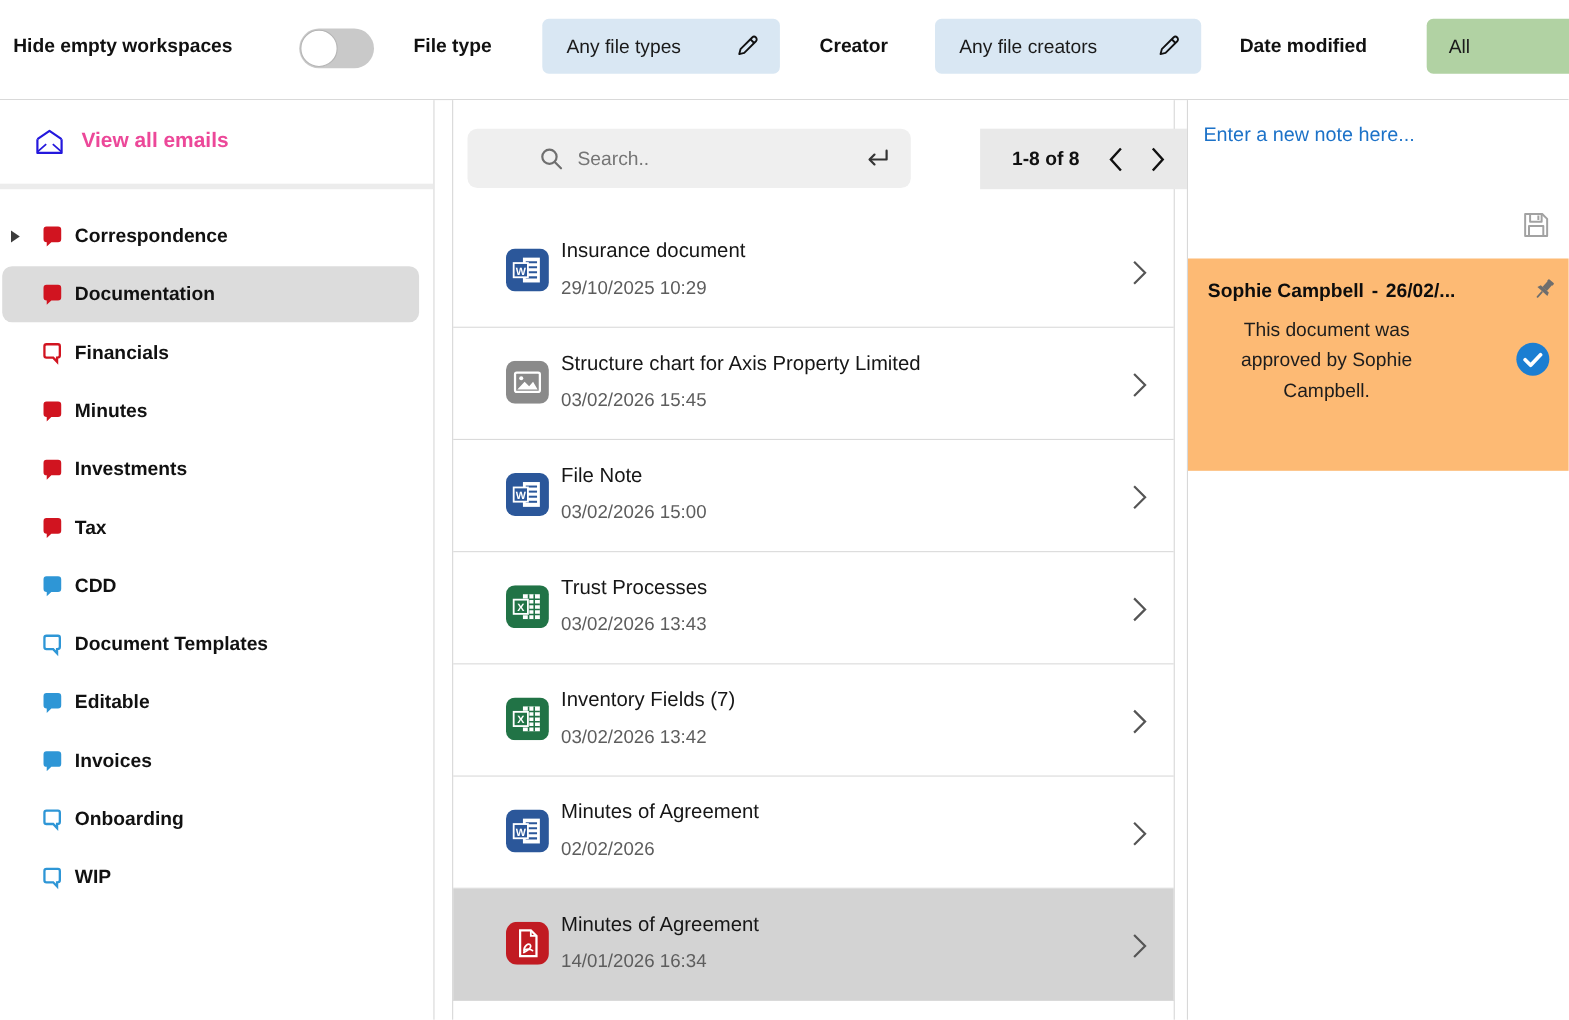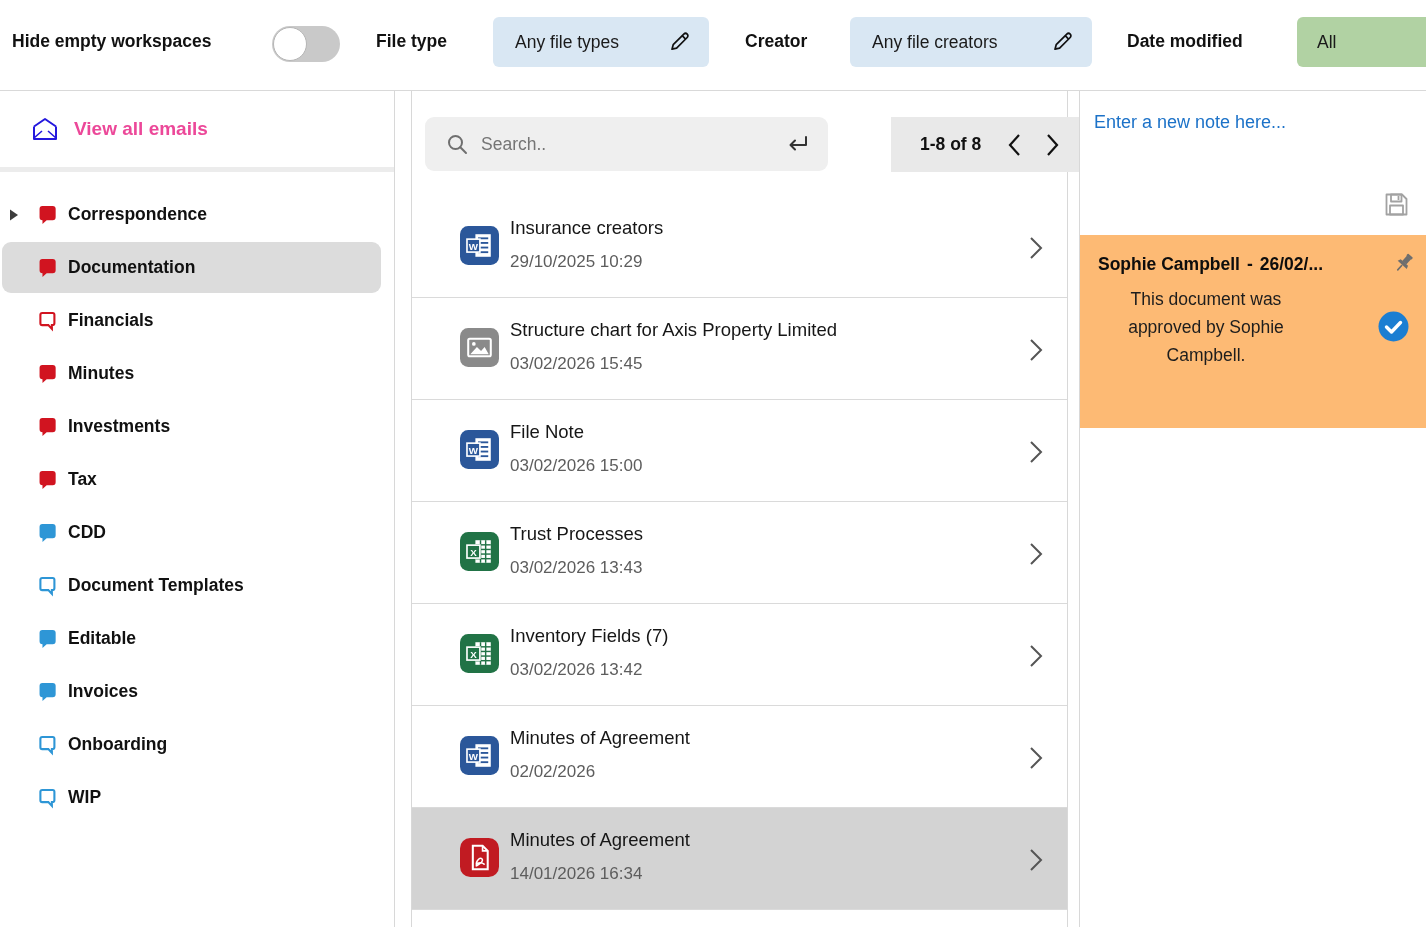--- a/index.html
+++ b/index.html
@@ -42,21 +42,21 @@
   .tree-item .lbl { position:absolute; left:68px; font-size:17.5px; font-weight:600; color:#111; }
   .tree-item.selected::before { content:""; position:absolute; left:2px; right:13px; top:1px;
     bottom:1px; background:#dcdcdc; border-radius:9px; }
   .tree-item > * { position:relative; }
   .bub-red-f { fill:#d11420; } .bub-blue-f { fill:#2e96d6; }
   .bub-red-o { fill:none; stroke:#d11420; stroke-width:2; }
   .bub-blue-o { fill:none; stroke:#2e96d6; stroke-width:2; }
 
   
   .searchbox { position:absolute; left:13px; top:26px; width:403px; height:54px;
-    background:#efefef; border-radius:9px; display:flex; align-items:center; }
+    background:#efefef; border-radius:9px; display:flex; align-items:center;padding-left:44px; }
   .searchbox svg.mag { width:23px; height:23px; margin-left:21px; flex:none; }
   .searchbox input { flex:1; border:none; outline:none; background:transparent;
     margin-left:12px; font-size:17.5px; color:#333;
     font-family:"Liberation Sans", sans-serif; }
   .searchbox input::placeholder { color:#757575; }
   .searchbox svg.enter { width:26px; height:24px; margin-right:18px; flex:none; }
   .pager { position:absolute; left:444px; top:26px; width:201px; height:55px;
     background:#e9e9e9; border-radius:0; display:flex; align-items:center;margin-left:35px; }
   .pager .range { margin-left:29px; font-size:17.5px; font-weight:600; color:#111; }
   .pager svg { width:17px; height:26px; cursor:pointer; }
@@ -239,21 +239,21 @@
         <rect x="15" y="8" width="15" height="22" fill="#fff"></rect>
         <g stroke="#2b579a" stroke-width="1.8">
           <line x1="17.5" y1="12" x2="27.5" y2="12"></line>
             <line x1="17.5" y1="16.5" x2="27.5" y2="16.5"></line>
           <line x1="17.5" y1="21" x2="27.5" y2="21"></line>
             <line x1="17.5" y1="25.5" x2="27.5" y2="25.5"></line>
         </g>
         <rect x="6.8" y="12.8" width="12.6" height="12.6" fill="#2b579a" stroke="#fff" stroke-width="1.6"></rect>
         <text x="13.1" y="23" font-size="9.5" font-weight="bold" fill="#fff" text-anchor="middle">W</text>
       </svg>
-      <div class="ftitle">Insurance creators</div>
+      <div class="ftitle">Insurance document</div>
       <div class="fdate">29/10/2025 10:29</div>
       <svg class="chev" viewBox="0 0 14 24">
         <polyline points="2,2 12,12 2,22" fill="none" stroke="#555" stroke-width="2"></polyline>
         </svg>
     </div>
 
     <div class="frow">
       <svg class="ficon" viewBox="0 0 38 38">
         <rect width="38" height="38" rx="8" fill="#8a8a8a"></rect>
         <rect x="8" y="10.5" width="22" height="17" rx="1.5" fill="none" stroke="#fff" stroke-width="2"></rect>

